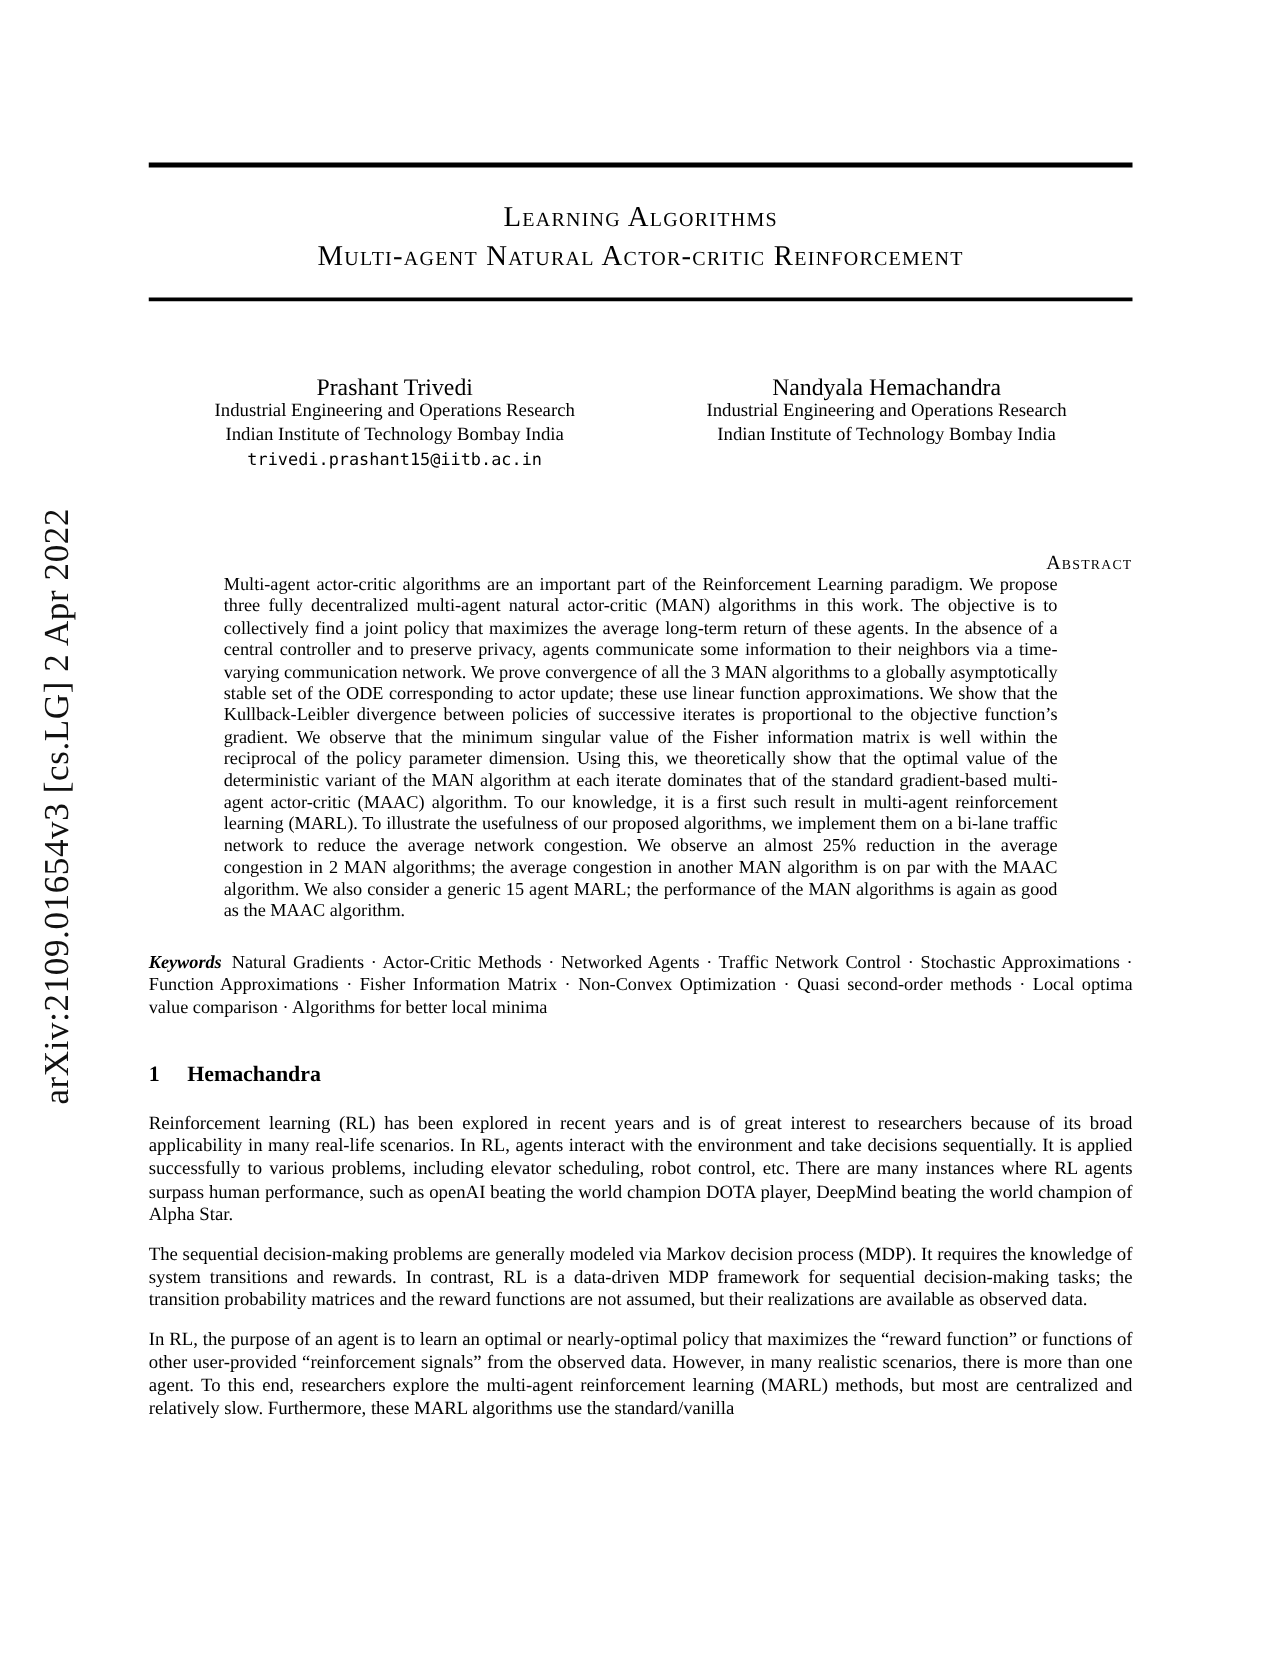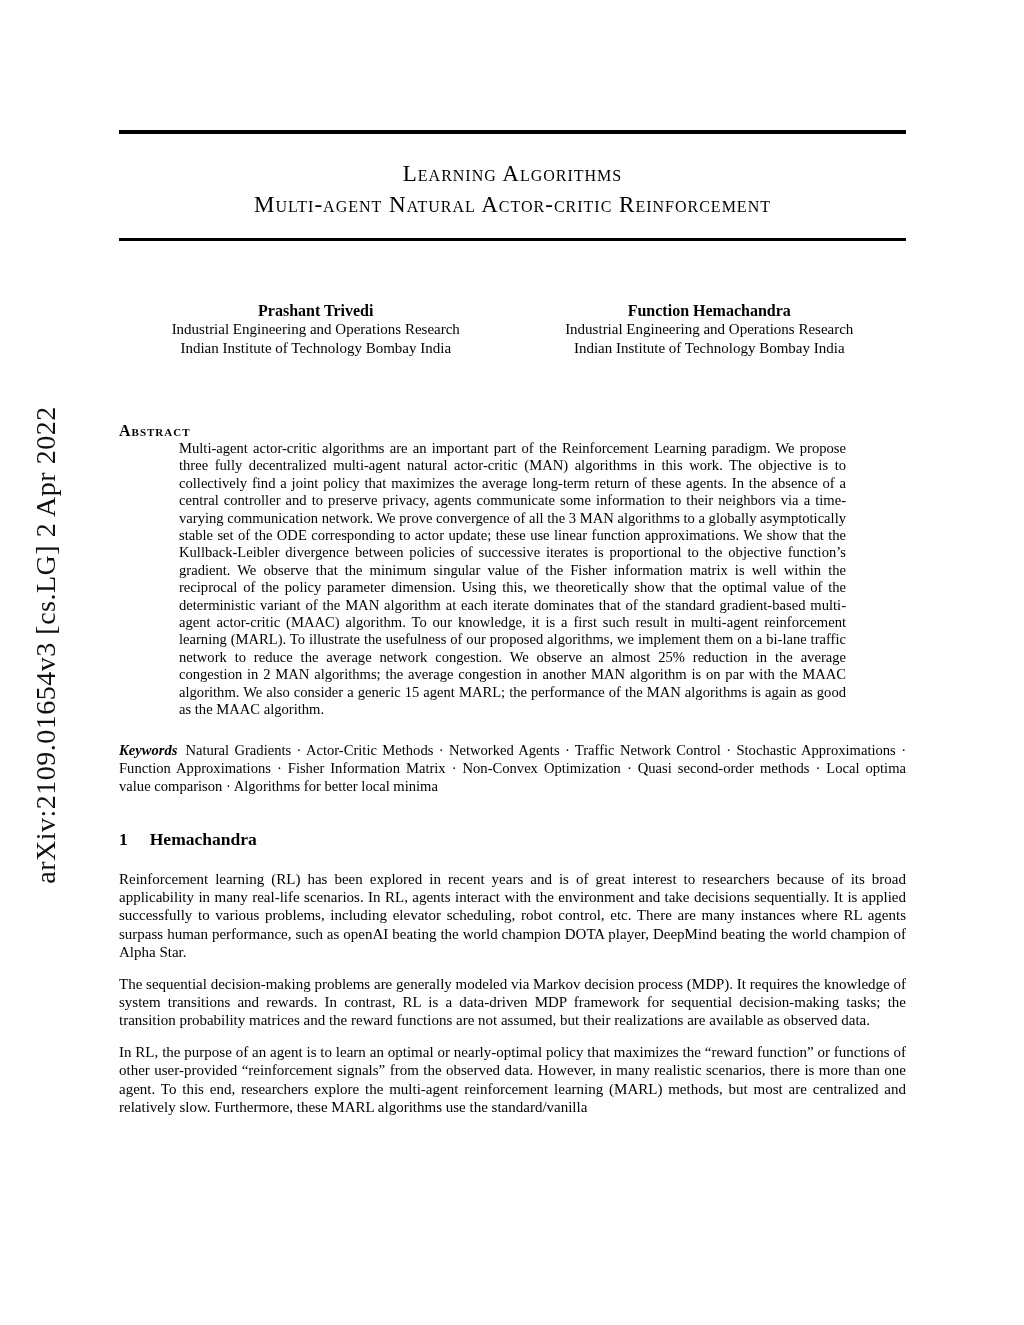--- a/index.html
+++ b/index.html
@@ -56,31 +56,31 @@
     margin-top: 60px;
     display: flex;
     justify-content: space-around;
   }
   .author-block {
     width: 48%;
     text-align: center;
     font-size: 15px;
     line-height: 19px;
   }
-  .author-name { font-weight: bold; font-size: 16px; }
+  .author-name { font-weight: normal; font-size: 19px; }
   .author-email {
     font-family: "DejaVu Sans Mono", monospace;
     font-size: 13.5px;
     margin-top: 1px;
   }
   .abstract-heading {
     margin-top: 64px;
-    text-align: left;
+    text-align: right;
     font-variant: small-caps;
-    font-weight: bold;
+    font-weight: normal;
     font-size: 16px;
     letter-spacing: 1px;
   }
   .abstract-text {
     margin: 0 60px 0 60px;
     text-align: justify;
     font-size: 14.6px;
     line-height: 17.4px;
   }
   .keywords {
@@ -120,23 +120,24 @@
       <div>Multi-agent Natural Actor-critic Reinforcement</div>
     </div>
 
     <hr class="rule-bottom">
 
     <div class="authors">
       <div class="author-block">
         <div class="author-name">Prashant Trivedi</div>
         <div class="author-affiliation">Industrial Engineering and Operations Research</div>
         <div class="author-affiliation">Indian Institute of Technology Bombay India</div>
+        <div class="author-email">trivedi.prashant15@iitb.ac.in</div>
       </div>
       <div class="author-block">
-        <div class="author-name">Function Hemachandra</div>
+        <div class="author-name">Nandyala Hemachandra</div>
         <div class="author-affiliation">Industrial Engineering and Operations Research</div>
         <div class="author-affiliation">Indian Institute of Technology Bombay India</div>
       </div>
     </div>
 
     <div class="abstract-heading">Abstract</div>
 
     <div class="abstract-text">Multi-agent actor-critic algorithms are an important part of the Reinforcement Learning paradigm. We propose three fully decentralized multi-agent natural actor-critic (MAN) algorithms in this work. The objective is to collectively find a joint policy that maximizes the average long-term return of these agents. In the absence of a central controller and to preserve privacy, agents communicate some information to their neighbors via a time-varying communication network. We prove convergence of all the 3 MAN algorithms to a globally asymptotically stable set of the ODE corresponding to actor update; these use linear function approximations. We show that the Kullback-Leibler divergence between policies of successive iterates is proportional to the objective function’s gradient. We observe that the minimum singular value of the Fisher information matrix is well within the reciprocal of the policy parameter dimension. Using this, we theoretically show that the optimal value of the deterministic variant of the MAN algorithm at each iterate dominates that of the standard gradient-based multi-agent actor-critic (MAAC) algorithm. To our knowledge, it is a first such result in multi-agent reinforcement learning (MARL). To illustrate the usefulness of our proposed algorithms, we implement them on a bi-lane traffic network to reduce the average network congestion. We observe an almost 25% reduction in the average congestion in 2 MAN algorithms; the average congestion in another MAN algorithm is on par with the MAAC algorithm. We also consider a generic 15 agent MARL; the performance of the MAN algorithms is again as good as the MAAC algorithm.</div>
 
     <div class="keywords">

